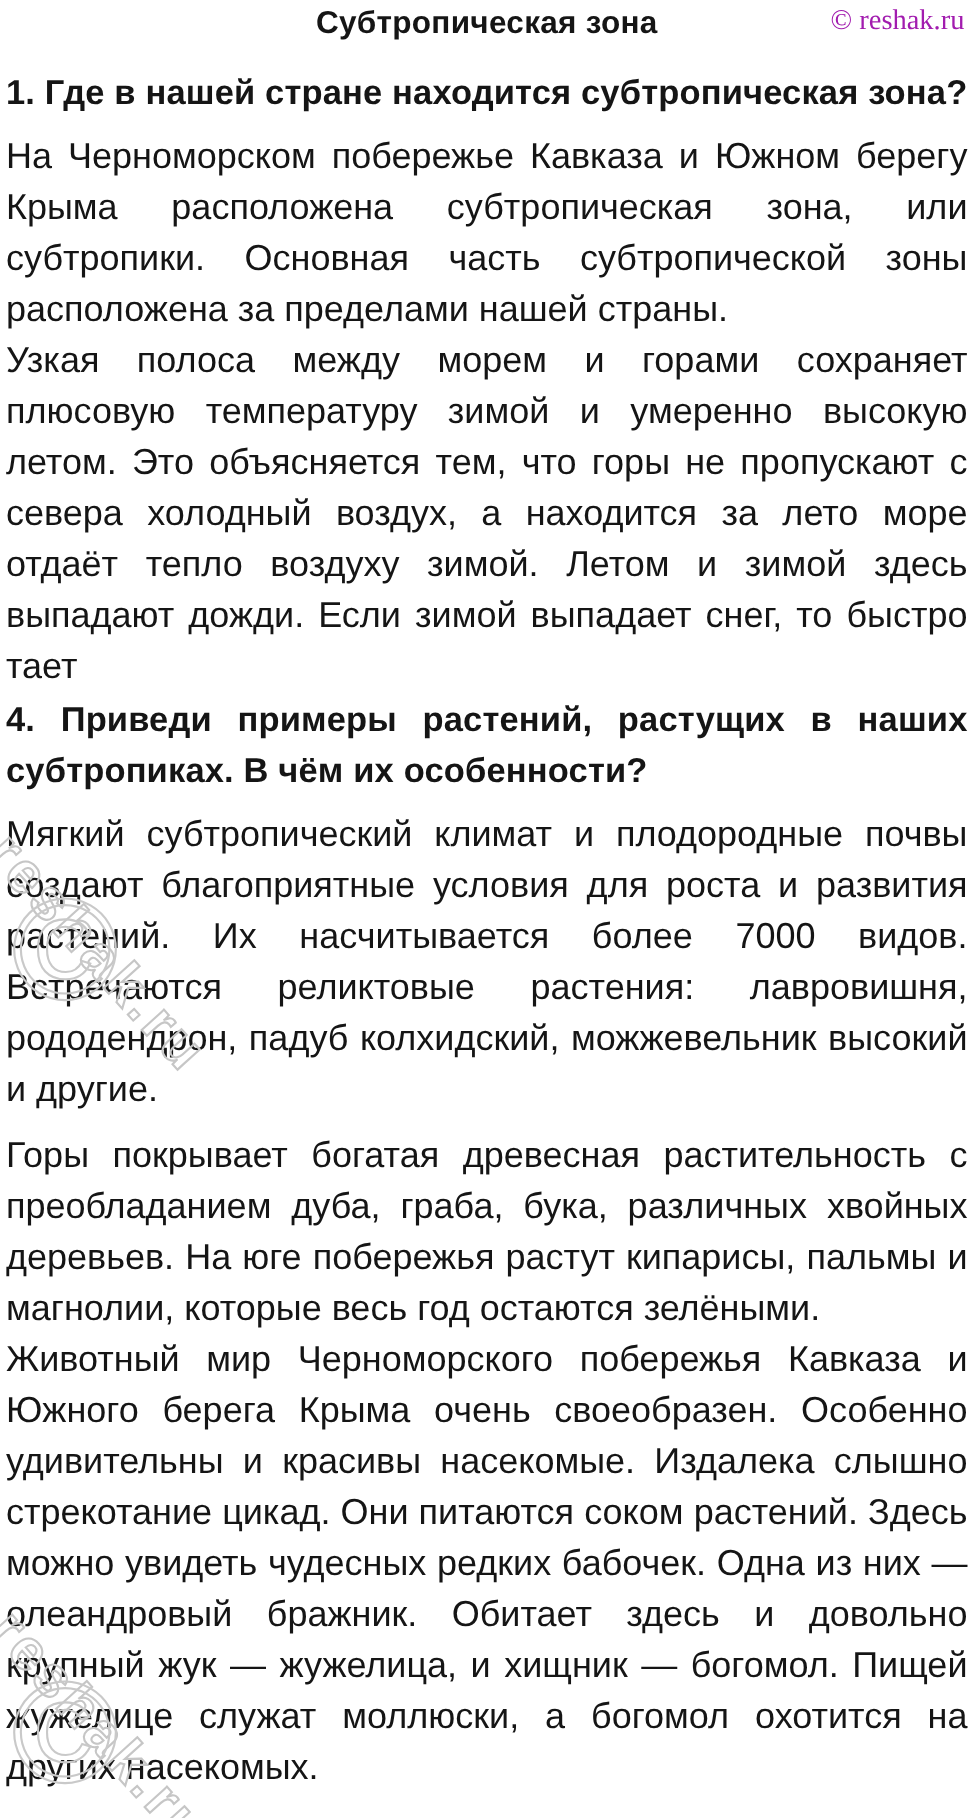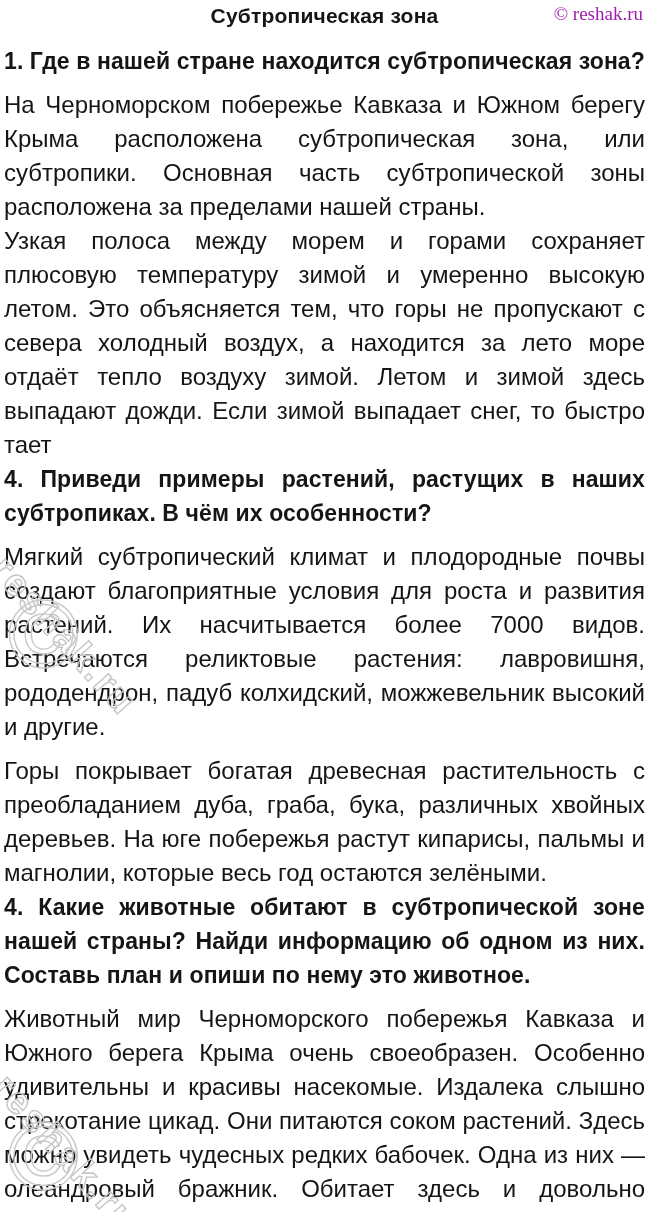--- a/index.html
+++ b/index.html
@@ -110,21 +110,20 @@
     <p class="answer">Узкая полоса между морем и горами сохраняет плюсовую температуру зимой и умеренно высокую летом. Это объясняется тем, что горы не пропускают с севера холодный воздух, а находится за лето море отдаёт тепло воздуху зимой. Летом и зимой здесь выпадают дожди. Если зимой выпадает снег, то быстро тает</p>
   </section>
 
   <section class="qa-block">
     <h2 class="question">4. Приведи примеры растений, растущих в наших субтропиках. В чём их особенности?</h2>
     <p class="answer">Мягкий субтропический климат и плодородные почвы создают благоприятные условия для роста и развития растений. Их насчитывается более 7000 видов. Встречаются реликтовые растения: лавровишня, рододендрон, падуб колхидский, можжевельник высокий и другие.</p>
     <p class="answer">Горы покрывает богатая древесная растительность с преобладанием дуба, граба, бука, различных хвойных деревьев. На юге побережья растут кипарисы, пальмы и магнолии, которые весь год остаются зелёными.</p>
   </section>
 
   <section class="qa-block">
-    <h2 class="question">4. Какие животные обитают в субтропической зоне нашей страны? Найди информацию об одном из них. Составь план и опиши по нему это животное.</h2>
     <p class="answer">Животный мир Черноморского побережья Кавказа и Южного берега Крыма очень своеобразен. Особенно удивительны и красивы насекомые. Издалека слышно стрекотание цикад. Они питаются соком растений. Здесь можно увидеть чудесных редких бабочек. Одна из них — олеандровый бражник. Обитает здесь и довольно крупный жук — жужелица, и хищник — богомол. Пищей жужелице служат моллюски, а богомол охотится на других насекомых.</p>
   </section>
 
 </div>
 
 <div class="watermark" id="wm1">
   <span class="wm-text">reshak.ru</span>
   <span class="wm-copy">©</span>
 </div>
 

